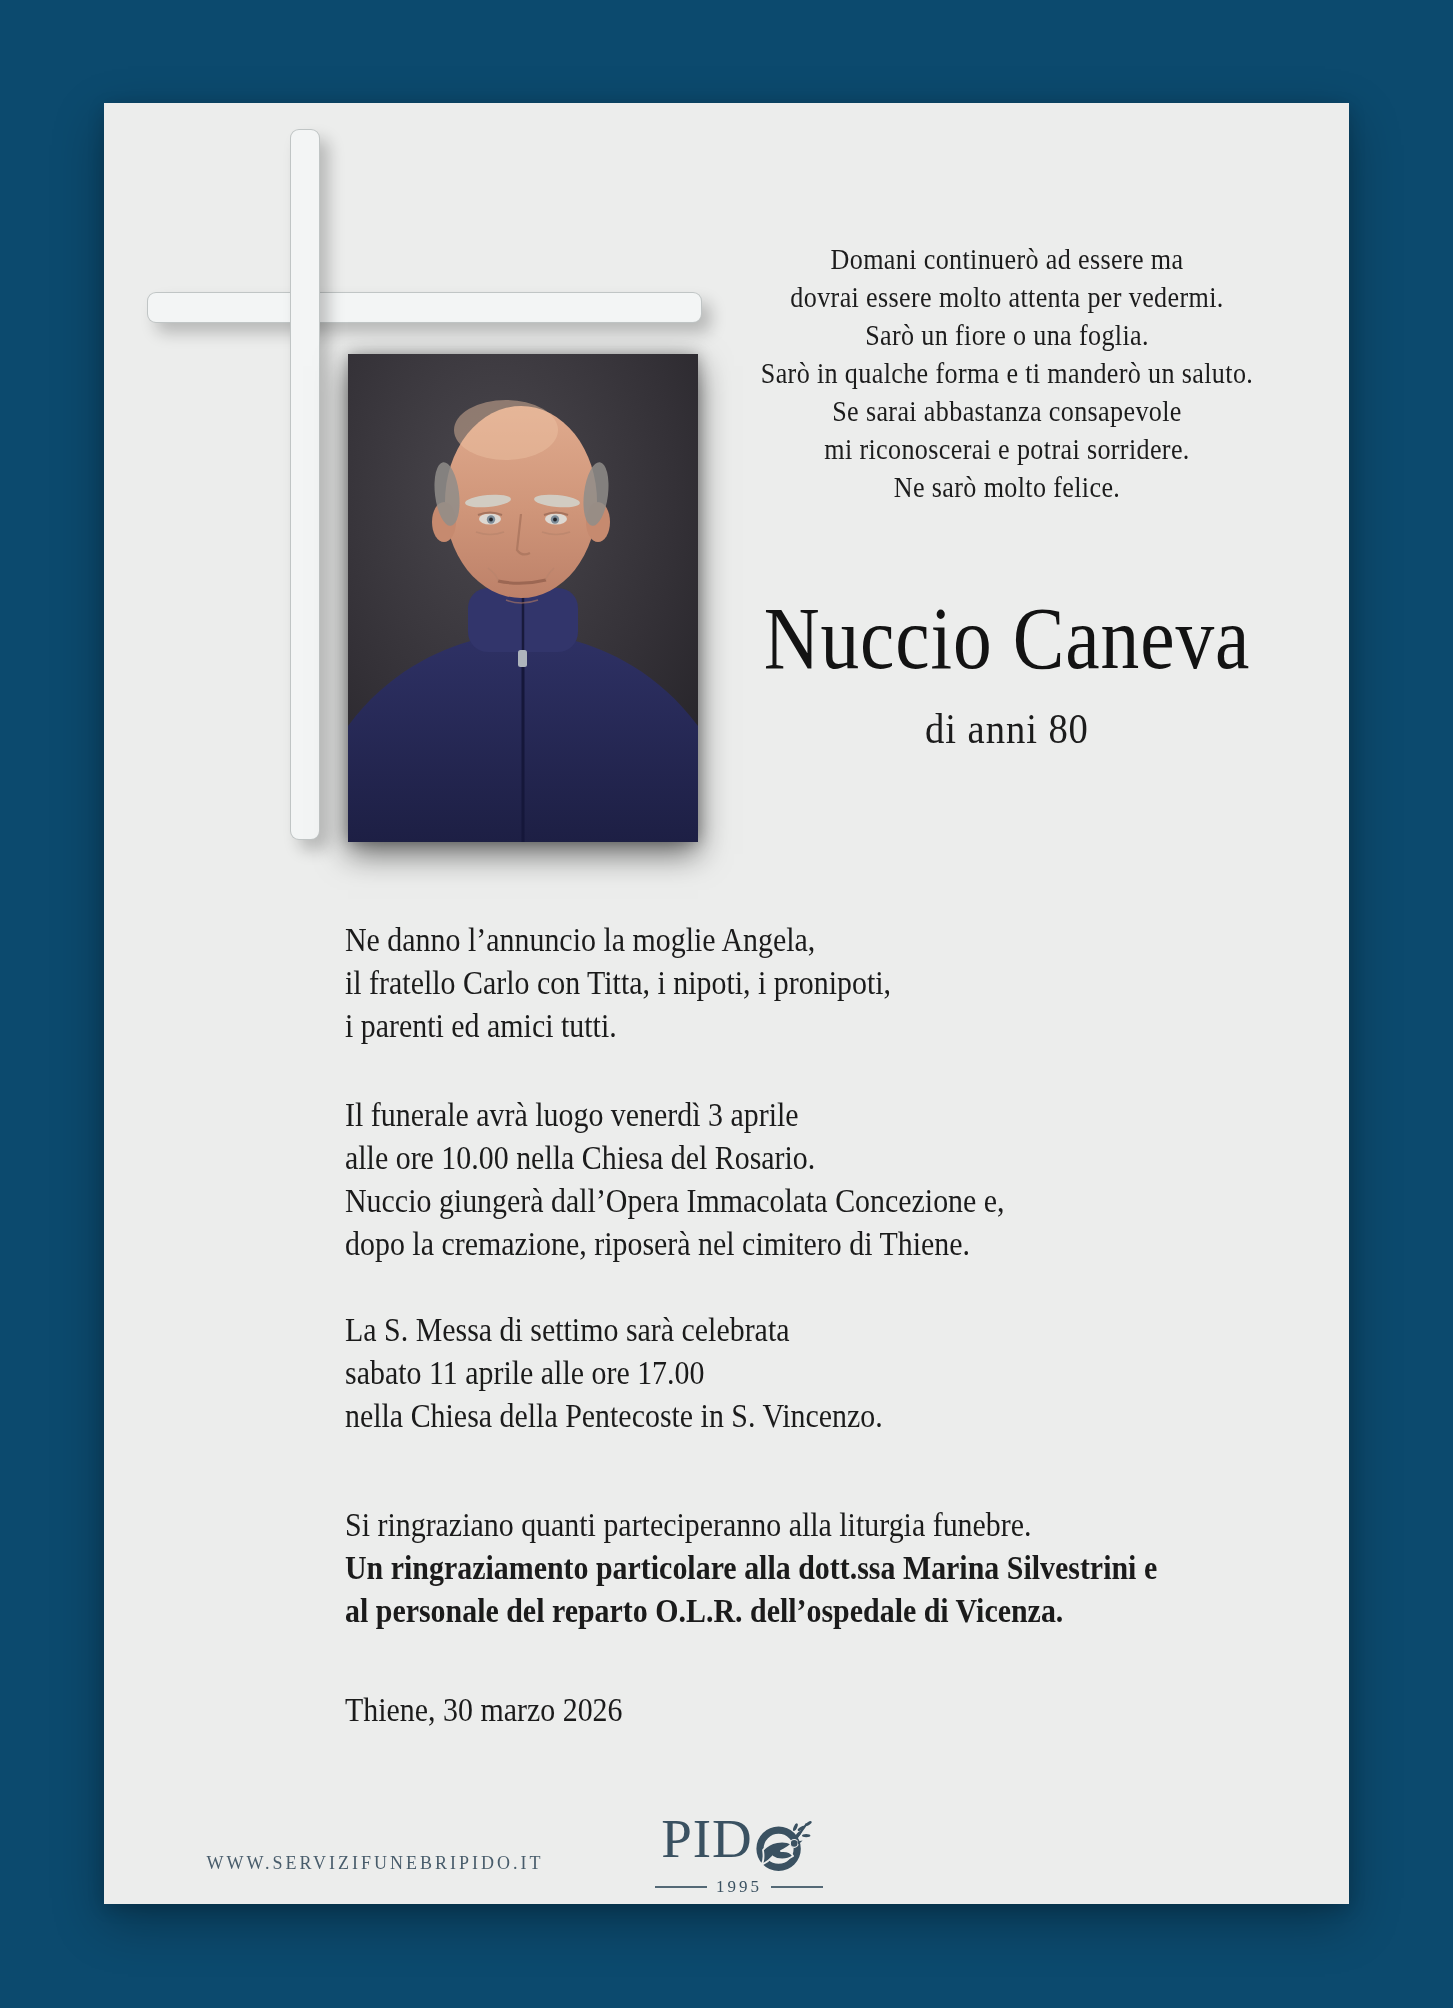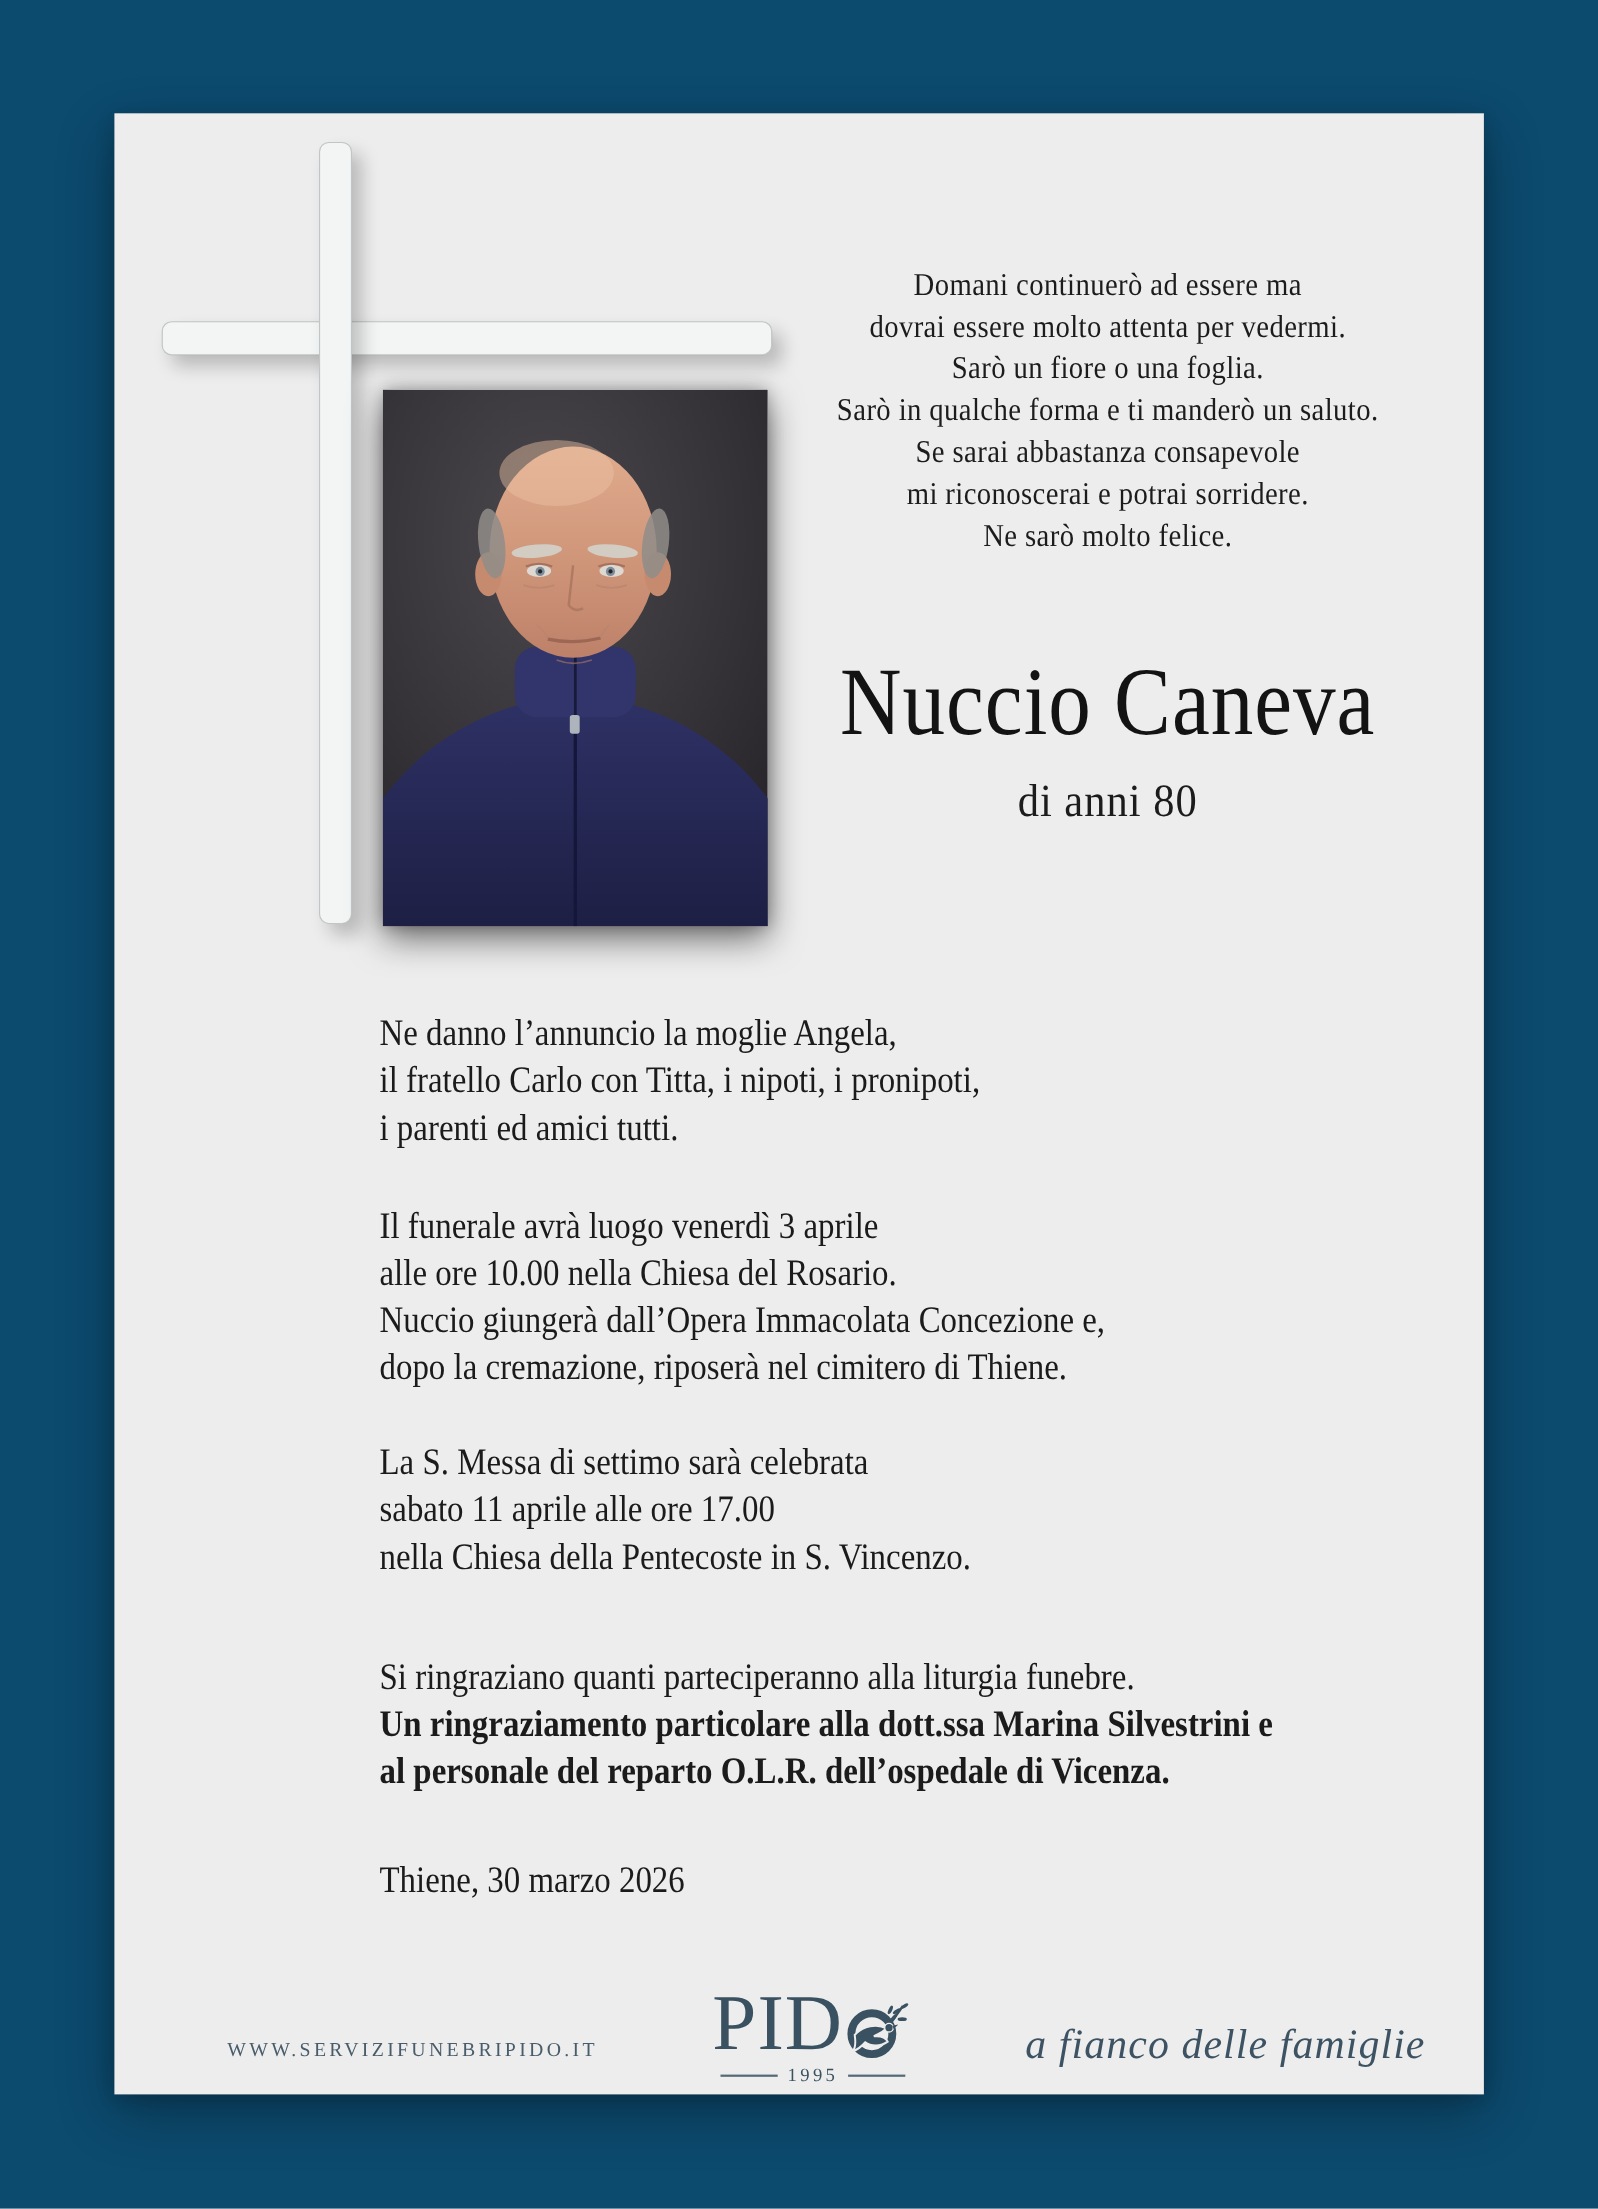--- a/index.html
+++ b/index.html
@@ -29,21 +29,21 @@
   .para{position:absolute;left:241px;width:1060px;font-size:34px;line-height:43px;color:#1b1b1b;
         transform:scaleX(.88);transform-origin:0 0;}
   .p1{top:815px;} .p2{top:990px;} .p3{top:1205px;} .p4{top:1400px;}
   .dateline{top:1585px;}
   .bold{font-weight:bold;}
   
   .footer-url{position:absolute;left:31px;top:1750px;width:480px;text-align:center;
               font-size:18px;letter-spacing:3px;color:#485c6b;}
   .logo{position:absolute;left:540px;top:1706px;width:190px;text-align:center;color:#3a5161;}
   .logo-row{display:flex;align-items:flex-start;justify-content:center;}
-  .logo-text{font-size:72px;line-height:60px;letter-spacing:1px;color:#3a5161;}
+  .logo-text{font-size:55px;line-height:60px;letter-spacing:1px;color:#3a5161;}
   .logo-o{width:66px;height:62px;margin-left:-2px;margin-top:4px;}
   .logo-year-row{display:flex;align-items:center;justify-content:center;margin-top:2px;}
   .logo-year-row .rule{width:52px;height:0;border-top:2px solid #3a5161;opacity:.85;}
   .logo-year{font-size:17px;letter-spacing:3px;padding:0 9px;color:#3a5161;}
   .tagline{position:absolute;left:760px;top:1734px;width:500px;text-align:center;
            font-style:italic;font-size:38px;color:#3d5363;letter-spacing:1px;}
 </style>
 </head>
 <body>
 
@@ -172,16 +172,15 @@
           <path d="M77,46 L86,44 L79,51 Z" fill="#3a5161"></path>
         </svg>
       </div>
       <div class="logo-year-row">
         <span class="rule"></span>
         <span class="logo-year">1995</span>
         <span class="rule"></span>
       </div>
     </div>
 
-    <div class="tagline">a fianco delle famiglie</div>
 
   </div>
 </div>
 
 </body></html>

